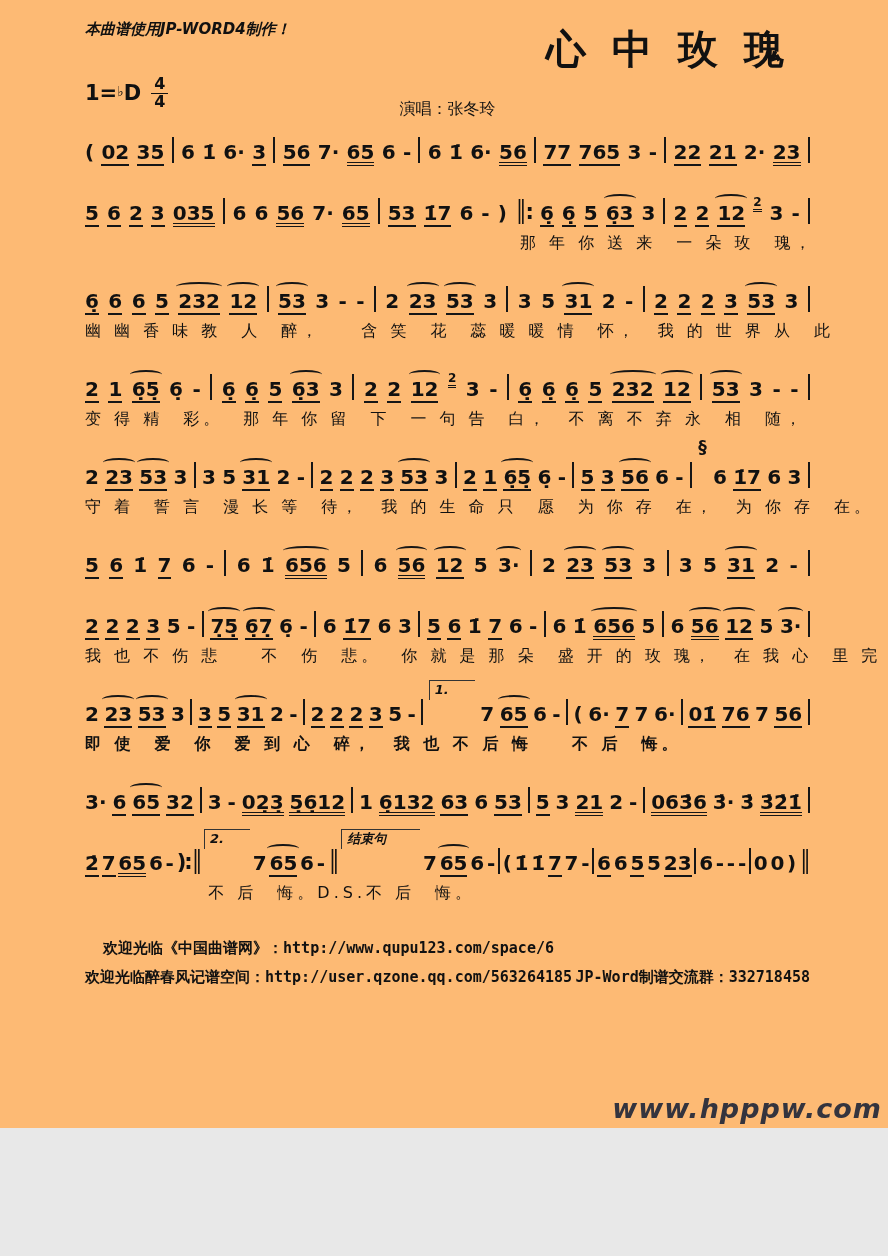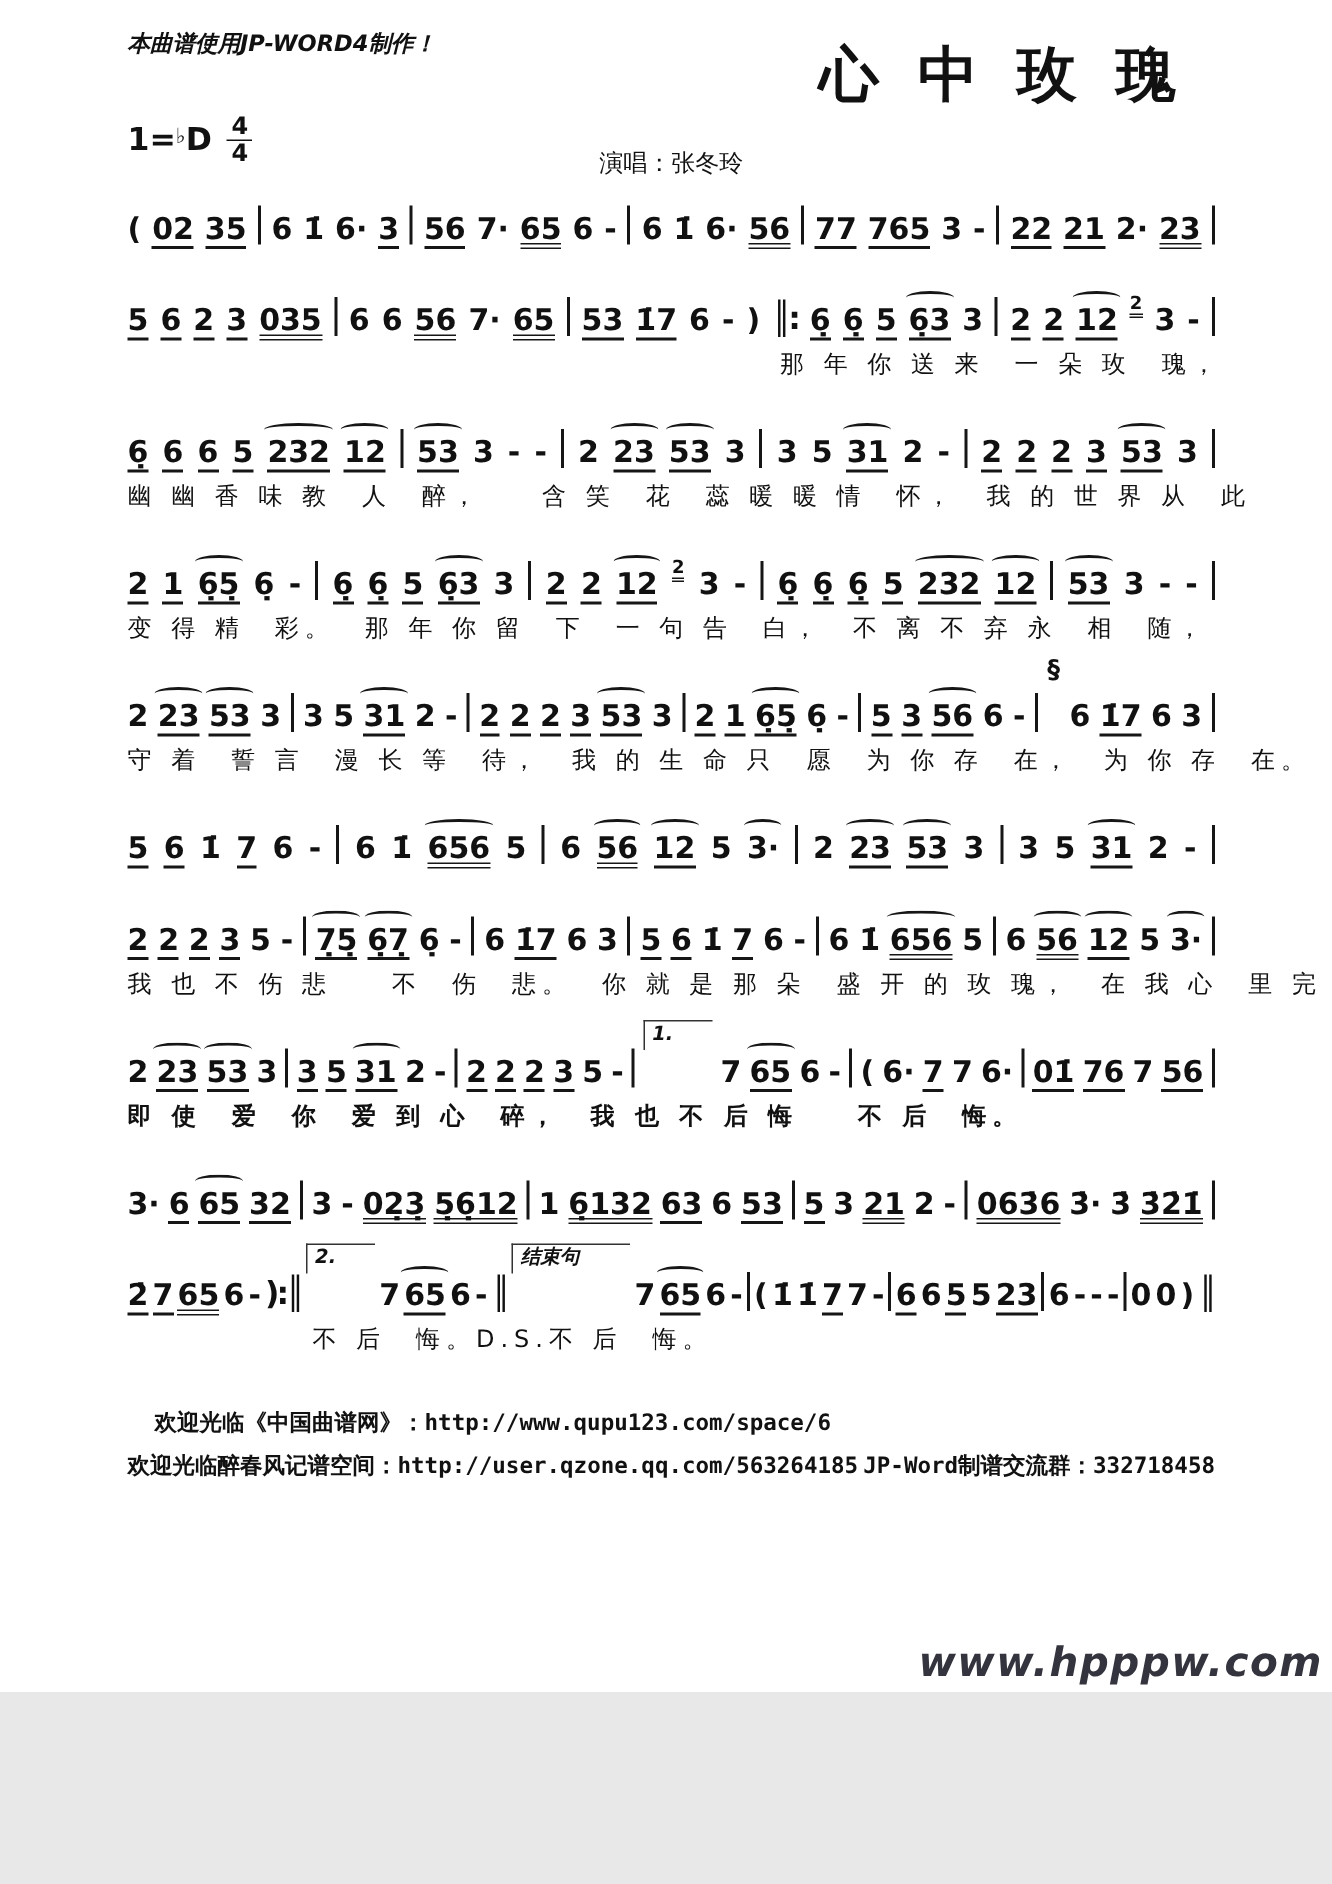--- a/index.html
+++ b/index.html
@@ -1,16 +1,16 @@
 <!DOCTYPE html>
 <html><head>
 <meta charset="utf-8">
 <style>
   html,body{margin:0;padding:0;background:#e8e8e8;}
-  .page{position:relative;width:888px;height:1128px;background:#ffffff;margin:0 auto;
+  .page{position:relative;width:888px;height:1128px;background:#fdba74;margin:0 auto;
         font-family:"DejaVu Sans",sans-serif;color:#111;overflow:hidden;}
   .inner{position:absolute;left:85px;right:78px;top:0;}
 
   
   .header{position:relative;height:112px;}
   .made-with{position:absolute;left:0;top:20px;font-style:italic;font-weight:bold;font-size:15px;}
   .title{position:absolute;left:0;right:0;top:22px;text-align:right;font-size:40px;font-weight:bold;
          letter-spacing:26px;font-family:"Liberation Serif","DejaVu Serif",serif;}
   .credits{position:absolute;right:0;top:48px;text-align:right;font-size:15px;font-weight:bold;line-height:1.9;}
   .keysig{position:absolute;left:0;top:76px;font-size:21px;font-weight:bold;display:flex;align-items:center;}

